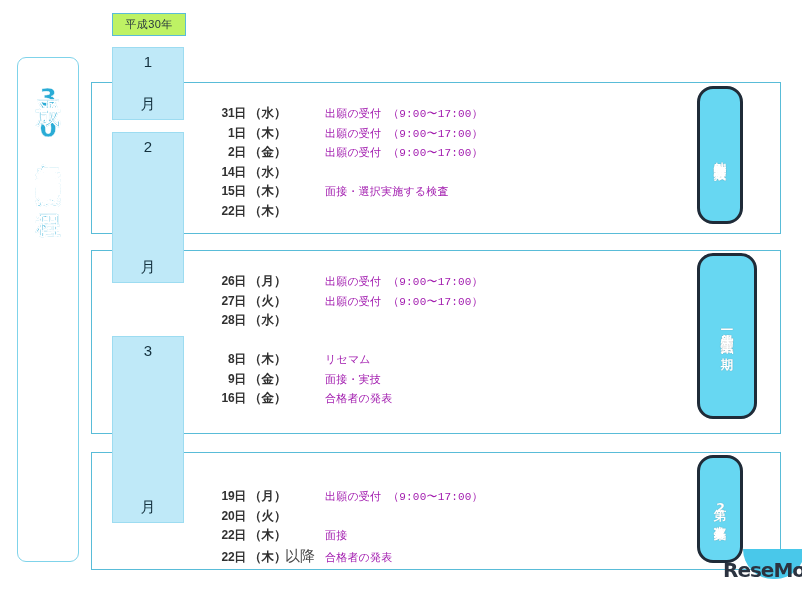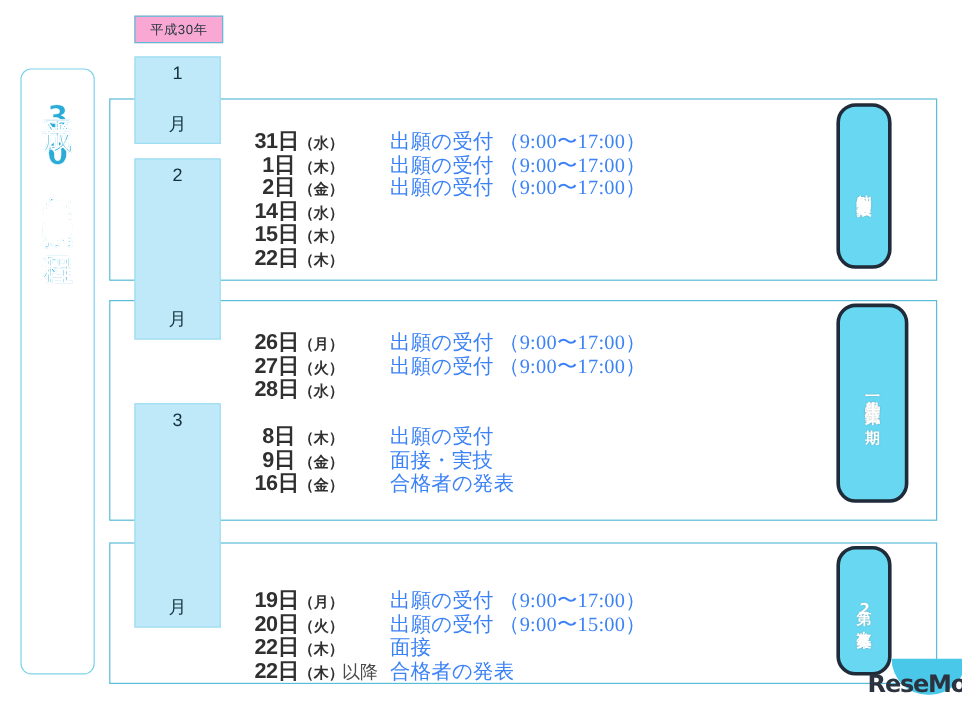--- a/index.html
+++ b/index.html
@@ -9,21 +9,21 @@
     background:#ffffff;
     font-family:"Liberation Serif","DejaVu Serif",serif;
     position:relative;
     overflow:hidden;
   }
   #canvas{position:absolute;left:0;top:0;width:802px;height:594px;}
 
   
   .year-tag{
     position:absolute;left:112px;top:13px;width:72px;height:21px;
-    border:1px solid #59bcd8;background:#f9a8d4;
+    border:1px solid #59bcd8;background:#bef264;
     font-family:"Liberation Sans","DejaVu Sans",sans-serif;
     font-size:11px;color:#27363f;
     display:flex;align-items:center;justify-content:center;
     letter-spacing:0.5px;
   }
 
   
   .title-box{
     position:absolute;left:17px;top:57px;width:62px;height:505px;
     border:1.5px solid #7fd3ea;border-radius:9px;background:#ffffff;
@@ -73,35 +73,35 @@
   .sched{
     position:absolute;z-index:4;
     font-family:"Liberation Serif","DejaVu Serif",serif;
     font-size:13px;color:#3a3a3a;
   }
   .row{display:flex;align-items:baseline;height:19.5px;white-space:nowrap;}
   .row.spacer{height:19.5px;}
   .r-day{
     width:34px;text-align:right;
     font-family:"Liberation Sans","DejaVu Sans",sans-serif;
-    font-weight:700;font-size:18px;color:#303030;
+    font-weight:700;font-size:12px;color:#303030;
     letter-spacing:-0.3px;
   }
   .r-dow{
     width:36px;text-align:left;padding-left:3px;
     font-family:"Liberation Sans","DejaVu Sans",sans-serif;
     font-weight:700;font-size:12.5px;color:#303030;
   }
   .r-suffix{
     width:26px;text-align:right;
     font-size:15px;color:#4a4a4a;
   }
   .r-desc{
     padding-left:14px;
-    font-size:17px;color:#3b82f6;letter-spacing:0.2px;
+    font-size:11px;color:#a21caf;letter-spacing:0.2px;font-family:Liberation Mono, monospace;
   }
   #sched1{left:212px;top:105px;}
   #sched2{left:212px;top:273px;}
   #sched3{left:212px;top:488px;}
 
   
   .badge{
     position:absolute;z-index:5;
     background:#67d7f2;border:3.5px solid #1f2b38;border-radius:16px;
     display:flex;align-items:center;justify-content:center;
@@ -190,20 +190,21 @@
       </div>
       <div class="row">
         <span class="r-day">14日</span>
         <span class="r-dow">（水）</span>
         <span class="r-suffix"></span>
       </div>
       <div class="row">
         <span class="r-day">15日</span>
         <span class="r-dow">（木）</span>
         <span class="r-suffix"></span>
+        <span class="r-desc">面接・選択実施する検査</span>
       </div>
       <div class="row">
         <span class="r-day">22日</span>
         <span class="r-dow">（木）</span>
         <span class="r-suffix"></span>
       </div>
     </div>
   <div class="sched" id="sched2">
       <div class="row">
         <span class="r-day">26日</span>
@@ -225,21 +226,21 @@
       <div class="row spacer">
         <span class="r-day"></span>
         <span class="r-dow"></span>
         <span class="r-suffix"></span>
         <span class="r-desc"></span>
       </div>
       <div class="row">
         <span class="r-day">8日</span>
         <span class="r-dow">（木）</span>
         <span class="r-suffix"></span>
-        <span class="r-desc">出願の受付</span>
+        <span class="r-desc">リセマム</span>
       </div>
       <div class="row">
         <span class="r-day">9日</span>
         <span class="r-dow">（金）</span>
         <span class="r-suffix"></span>
         <span class="r-desc">面接・実技</span>
       </div>
       <div class="row">
         <span class="r-day">16日</span>
         <span class="r-dow">（金）</span>
@@ -251,21 +252,20 @@
       <div class="row">
         <span class="r-day">19日</span>
         <span class="r-dow">（月）</span>
         <span class="r-suffix"></span>
         <span class="r-desc">出願の受付 （9:00〜17:00）</span>
       </div>
       <div class="row">
         <span class="r-day">20日</span>
         <span class="r-dow">（火）</span>
         <span class="r-suffix"></span>
-        <span class="r-desc">出願の受付 （9:00〜15:00）</span>
       </div>
       <div class="row">
         <span class="r-day">22日</span>
         <span class="r-dow">（木）</span>
         <span class="r-suffix"></span>
         <span class="r-desc">面接</span>
       </div>
       <div class="row">
         <span class="r-day">22日</span>
         <span class="r-dow">（木）</span>

